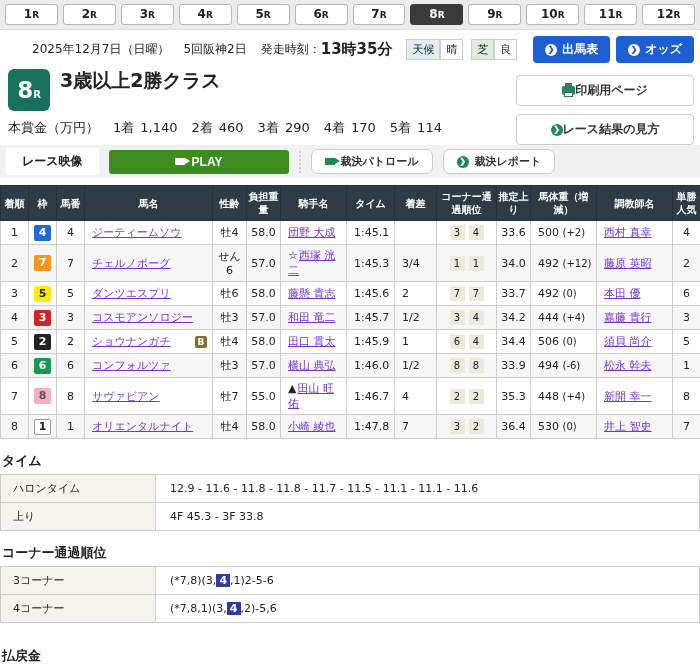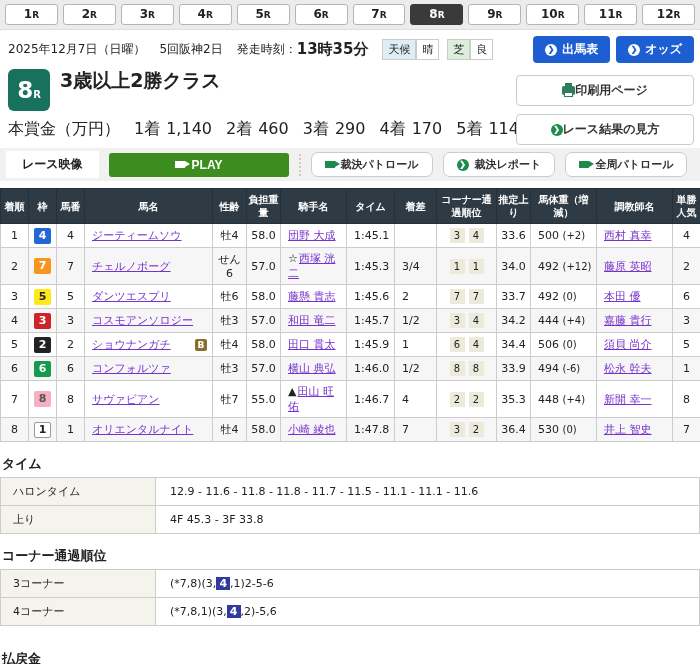--- a/index.html
+++ b/index.html
@@ -6,21 +6,21 @@
   body { width: 700px; font-family: "DejaVu Sans", "Liberation Sans", sans-serif; background: #fff; color: #222; font-size: 12px; }
   .page { width: 700px; position: relative; }
 
   
   .rtabbar { display: flex; gap: 5px; background: #ececec; padding: 4px 5px; border-bottom: 1px solid #ddd; }
   .rtab { flex: 1; height: 21px; line-height: 19px; text-align: center; background: #fff; border: 1px solid #b5b5b5; border-radius: 3px; font-weight: bold; font-size: 12px; cursor: pointer; }
   .rtab .rsm { font-size: 9px; }
   .rtab.active { background: #3a3a3a; color: #fff; border-color: #3a3a3a; }
 
   
-  .info-row { display: flex; align-items: center; padding: 9px 4px 3px 8px; font-size: 12px; }
+  .info-row { display: flex; align-items: center; padding: 9px 4px 3px 8px; font-size: 12px; margin-left: 24px; }
   .info-row .seg { margin-right: 14px; }
   .start-time { font-size: 15px; font-weight: bold; }
   .badge-pair { display: inline-flex; margin-right: 8px; font-size: 11px; }
   .badge-pair span { display: inline-block; padding: 2px 5px; border: 1px solid #ccc; }
   .b-weather { background: #ddeef5; border-right: none; }
   .b-turf { background: #ddeedd; border-right: none; }
   .b-val { background: #fff; }
 
   
   .head-right { position: absolute; right: 6px; top: 36px; width: 220px; }
@@ -34,21 +34,21 @@
   .printer-icon::after { content: ""; position: absolute; bottom: -2px; left: 2px; width: 7px; height: 3px; background: #fff; border: 1px solid #2e7d5b; }
 
   
   .race-head { display: flex; align-items: flex-start; padding: 6px 8px 0 8px; }
   .race-badge { width: 42px; height: 42px; background: #17715c; border-radius: 6px; color: #fff; text-align: center; font-weight: bold; font-size: 23px; line-height: 42px; flex: none; }
   .race-badge .rsm { font-size: 10px; }
   .race-head-text { margin-left: 10px; }
   .race-title { font-size: 19px; font-weight: bold; line-height: 1.2; }
   .race-sub { font-size: 12px; color: #333; margin-top: 4px; }
   .course-num { font-size: 16px; font-weight: bold; }
-  .prize-line { font-size: 16px; padding: 8px 8px 0 8px; color: #222; }
+  .prize-line { font-size: 13px; padding: 8px 8px 0 8px; color: #222; }
   .prz-place { margin: 0 6px 0 14px; }
   .prz-amt { font-weight: normal; }
 
   
   .video-bar { display: flex; align-items: center; background: #f1f1f1; padding: 3px 6px; gap: 10px; margin-top: 8px; }
   .lbl-white { background: #fff; padding: 5px 16px; font-size: 12px; font-weight: bold; }
   .btn-play { background: #3d8c1f; color: #fff; width: 180px; text-align: center; border-radius: 3px; padding: 5px 0; font-weight: bold; font-size: 12px; border: none; display: inline-flex; align-items: center; justify-content: center; gap: 7px; cursor: pointer; }
   .vsep { width: 0; height: 22px; border-left: 2px dotted #ccc; }
   .btn-vwhite { background: #fff; border: 1px solid #ccc; border-radius: 7px; padding: 4px 13px; font-size: 11px; font-weight: bold; color: #333; display: inline-flex; align-items: center; gap: 6px; cursor: pointer; }
   .cam-w, .cam-g { display: inline-block; width: 10px; height: 7px; position: relative; }
@@ -159,24 +159,20 @@
       <span>PLAY</span>
     </button>
     <span class="vsep"></span>
     <button class="btn-vwhite">
       <span class="cam-g"></span>
       <span>裁決パトロール</span>
     </button>
     <button class="btn-vwhite">
       <span class="circ-g">❯</span>
       <span>裁決レポート</span>
-    </button>
-    <button class="btn-vwhite">
-      <span class="cam-g"></span>
-      <span>全周パトロール</span>
     </button>
   </div>
 
   <table class="results">
     <colgroup>
       <col style="width:28px">
         <col style="width:28px">
         <col style="width:28px">
         <col style="width:128px">
       <col style="width:34px">

